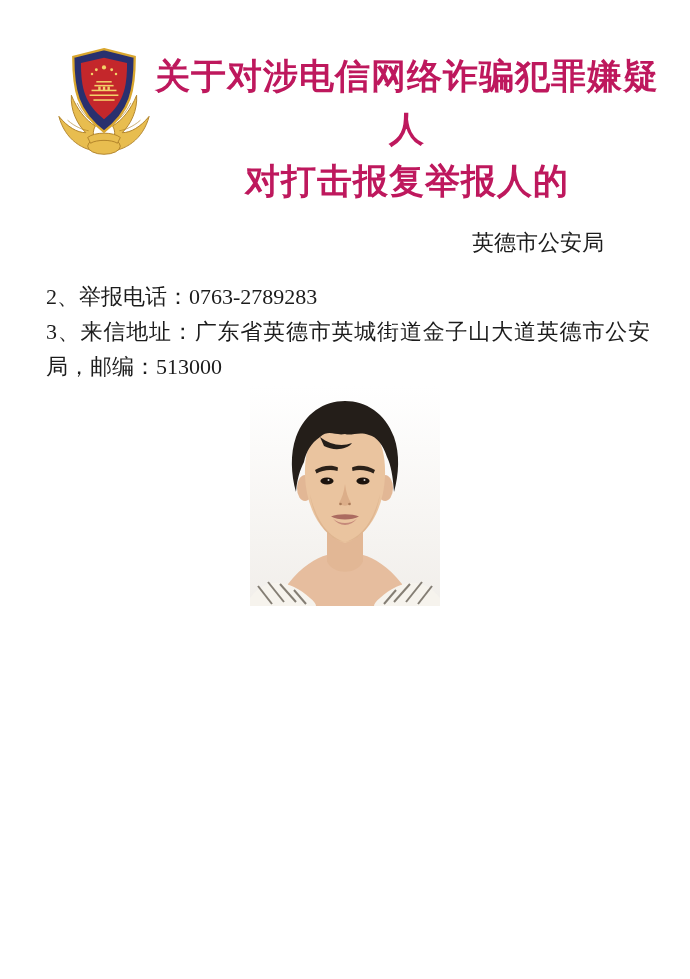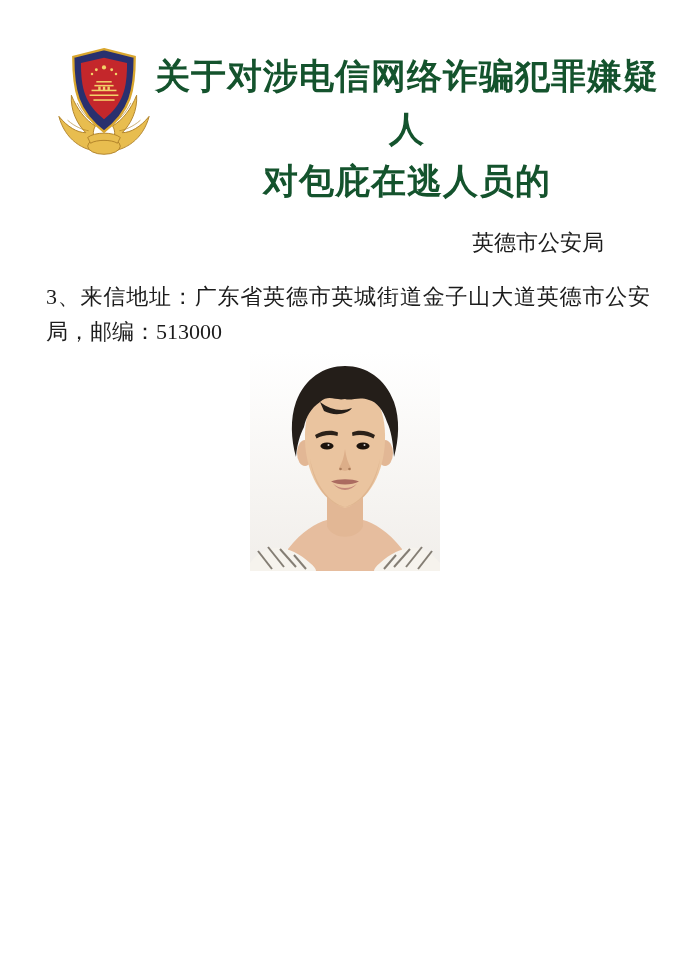--- a/index.html
+++ b/index.html
@@ -11,21 +11,21 @@
     font-family:"Liberation Serif","DejaVu Serif",serif;
     color:#1c1c1c;
   }
   
   .header{display:flex;align-items:flex-start;padding:44px 28px 0 56px;}
   .emblem{width:96px;height:114px;flex:0 0 auto;}
   .title-block{
     flex:1;text-align:center;padding-top:6px;
     font-family:"Liberation Sans","DejaVu Sans",sans-serif;
     font-weight:bold;font-size:35px;line-height:1.5;
-    color:#14532d;letter-spacing:1px;
+    color:#be185d;letter-spacing:1px;
   }
   
   .content{margin:40px 44px 0 46px;font-size:22px;line-height:35px;text-align:justify;}
   .content p{margin:0;text-indent:2em;}
   .reward{color:#c0544c;}
   
   .signature{margin:16px 86px 0 0;text-align:right;font-size:22px;line-height:37px;}
   .sig-inner{display:inline-block;}
   
   .contacts{margin:18px 40px 0 46px;font-size:22px;line-height:35px;text-align:justify;}
@@ -76,32 +76,33 @@
         </g>
         <g fill="#f3d269">
           <rect x="44" y="43" width="2.5" height="4"></rect>
           <rect x="48.8" y="43" width="2.5" height="4"></rect>
           <rect x="53.6" y="43" width="2.5" height="4"></rect>
         </g>
       </svg>
     </div>
     <div class="title-block">
       <div>关于对涉电信网络诈骗犯罪嫌疑人</div>
-      <div>对包庇在逃人员的</div>
+      <div>对打击报复举报人的</div>
     </div>
   </div>
 
 
   <div class="signature">
     <div class="sig-inner">
       <div>英德市公安局</div>
     </div>
   </div>
 
   <div class="contacts">
+    <div class="contact-line">2、举报电话：0763-2789283</div>
     <div class="contact-line">3、来信地址：广东省英德市英城街道金子山大道英德市公安局，邮编：513000</div>
   </div>
 
   <div class="photo-section">
     <div class="photo-frame">
       <svg viewBox="0 0 190 220" width="190" height="220" aria-hidden="true">
         <defs>
           <linearGradient id="pbg" x1="0" y1="0" x2="0" y2="1">
             <stop offset="0" stop-color="#ffffff"></stop>
             <stop offset="1" stop-color="#f1eeea"></stop>

